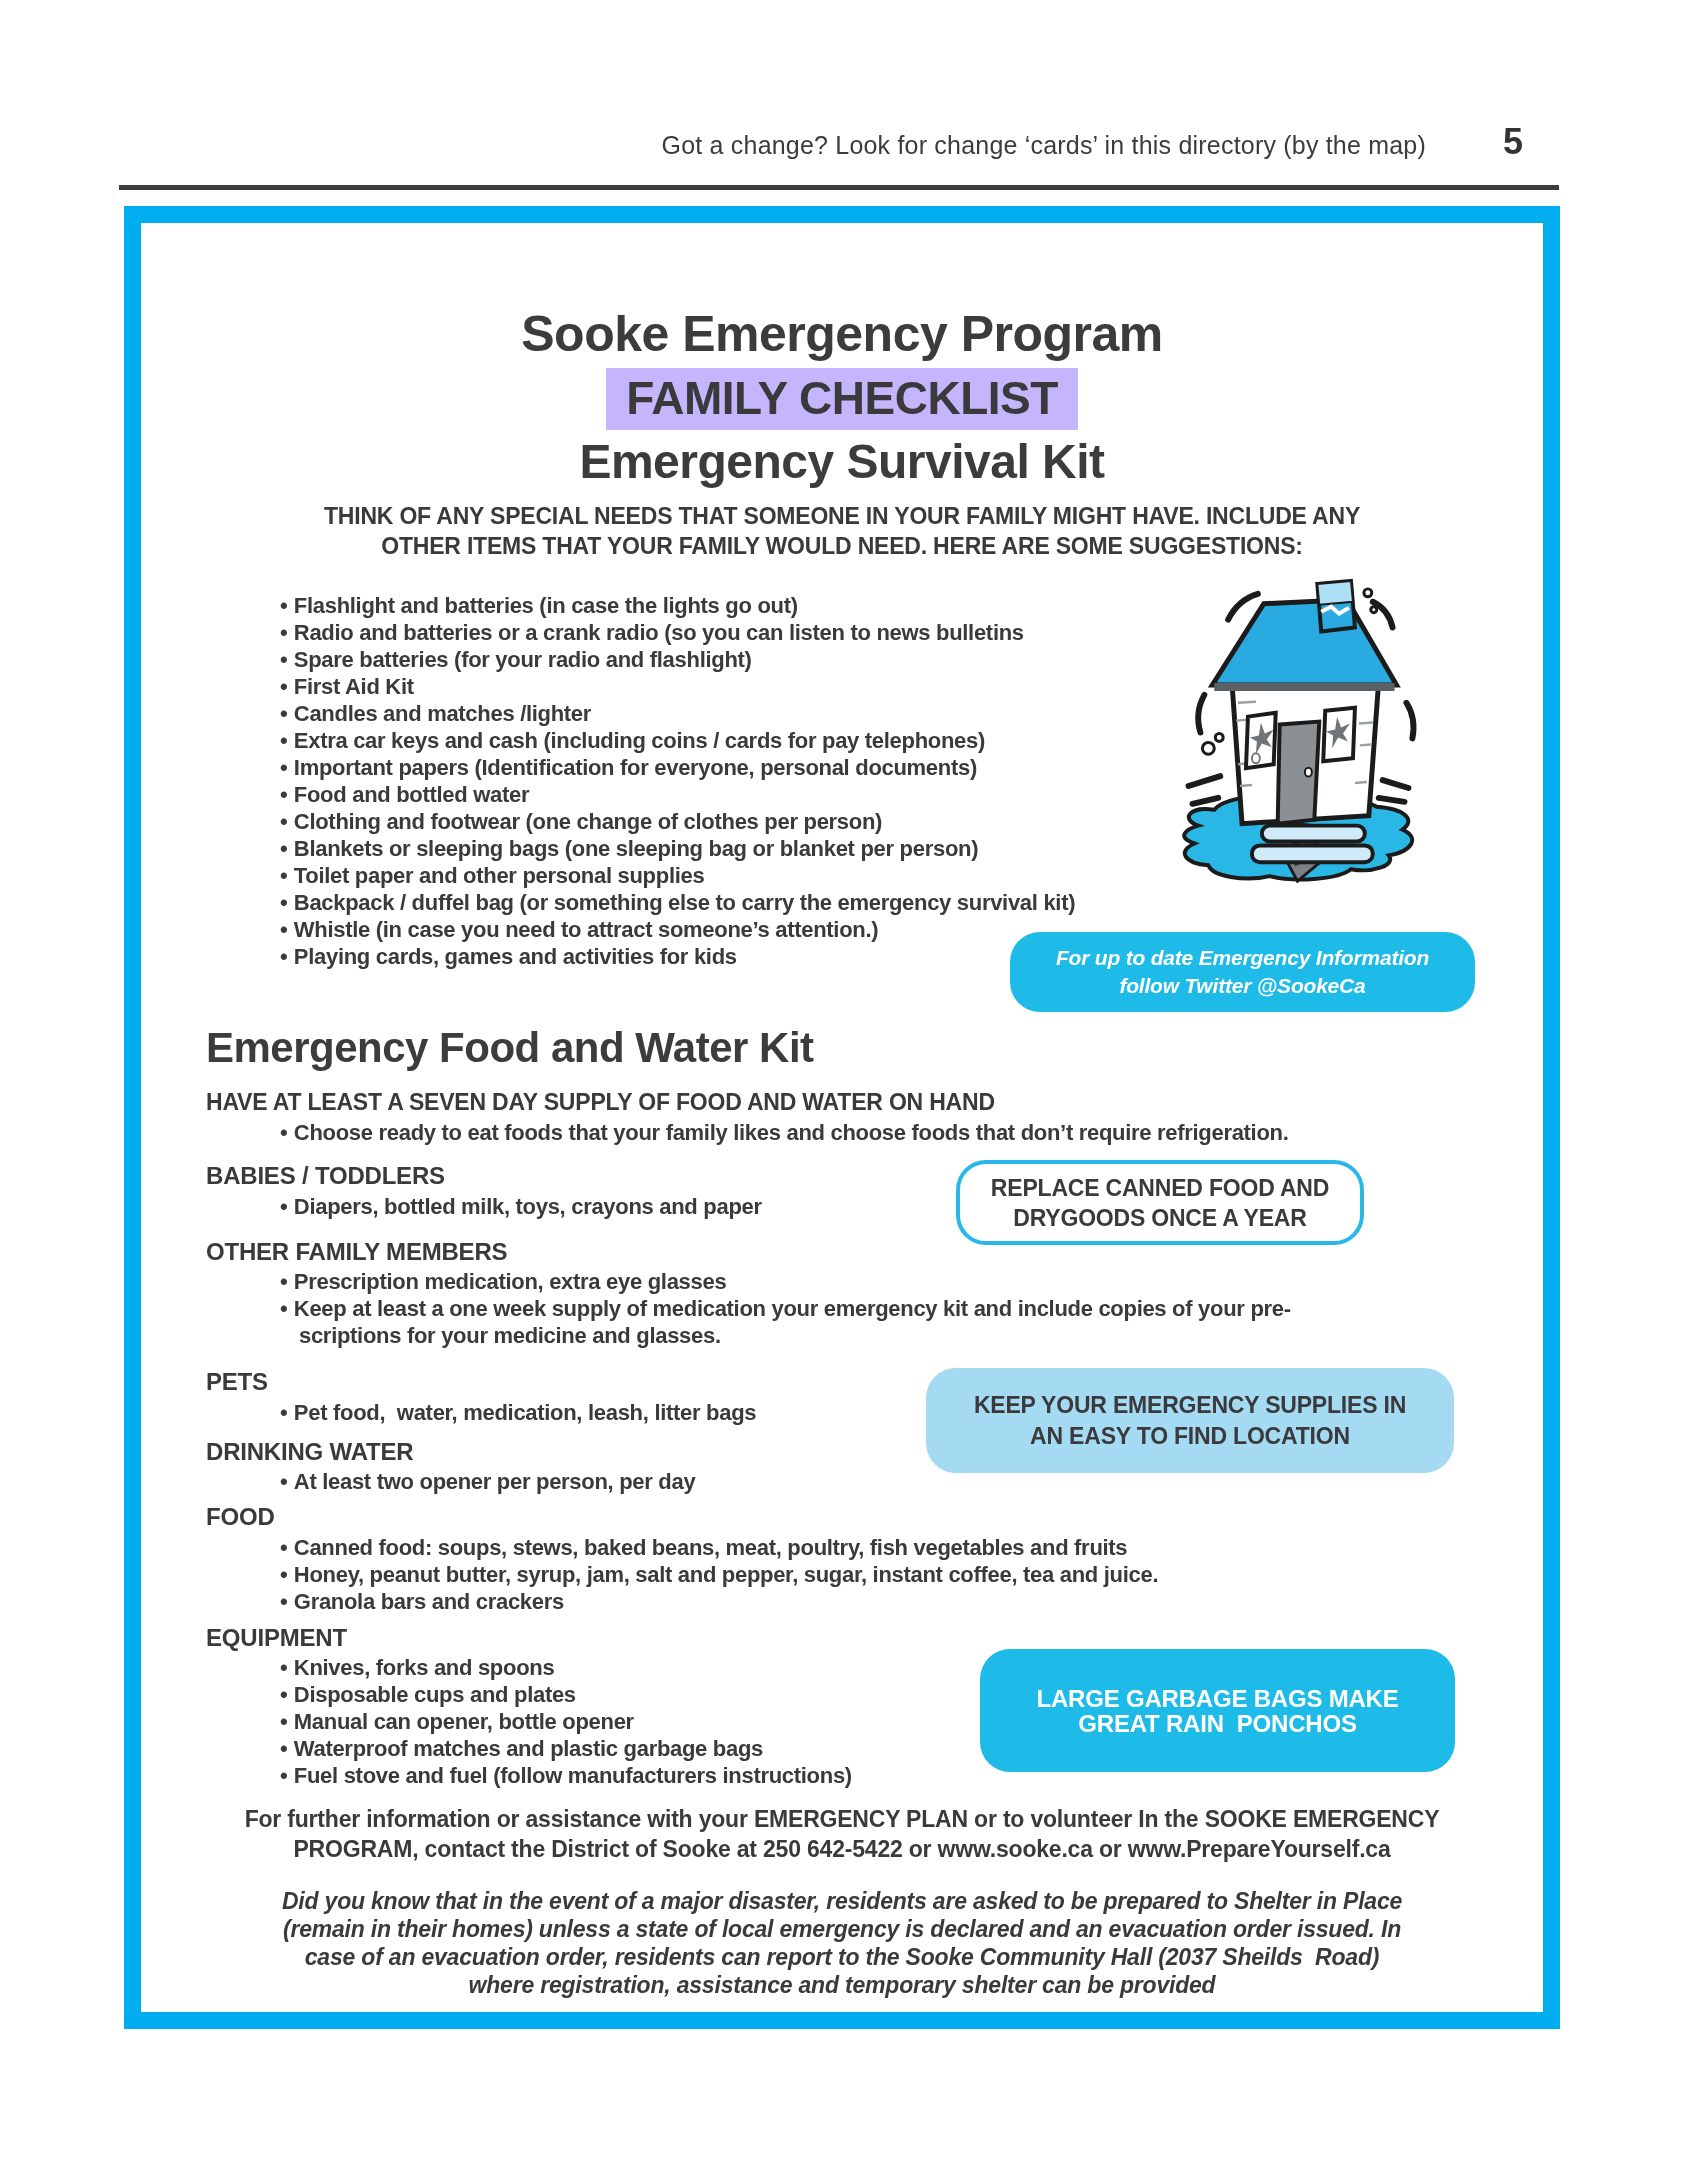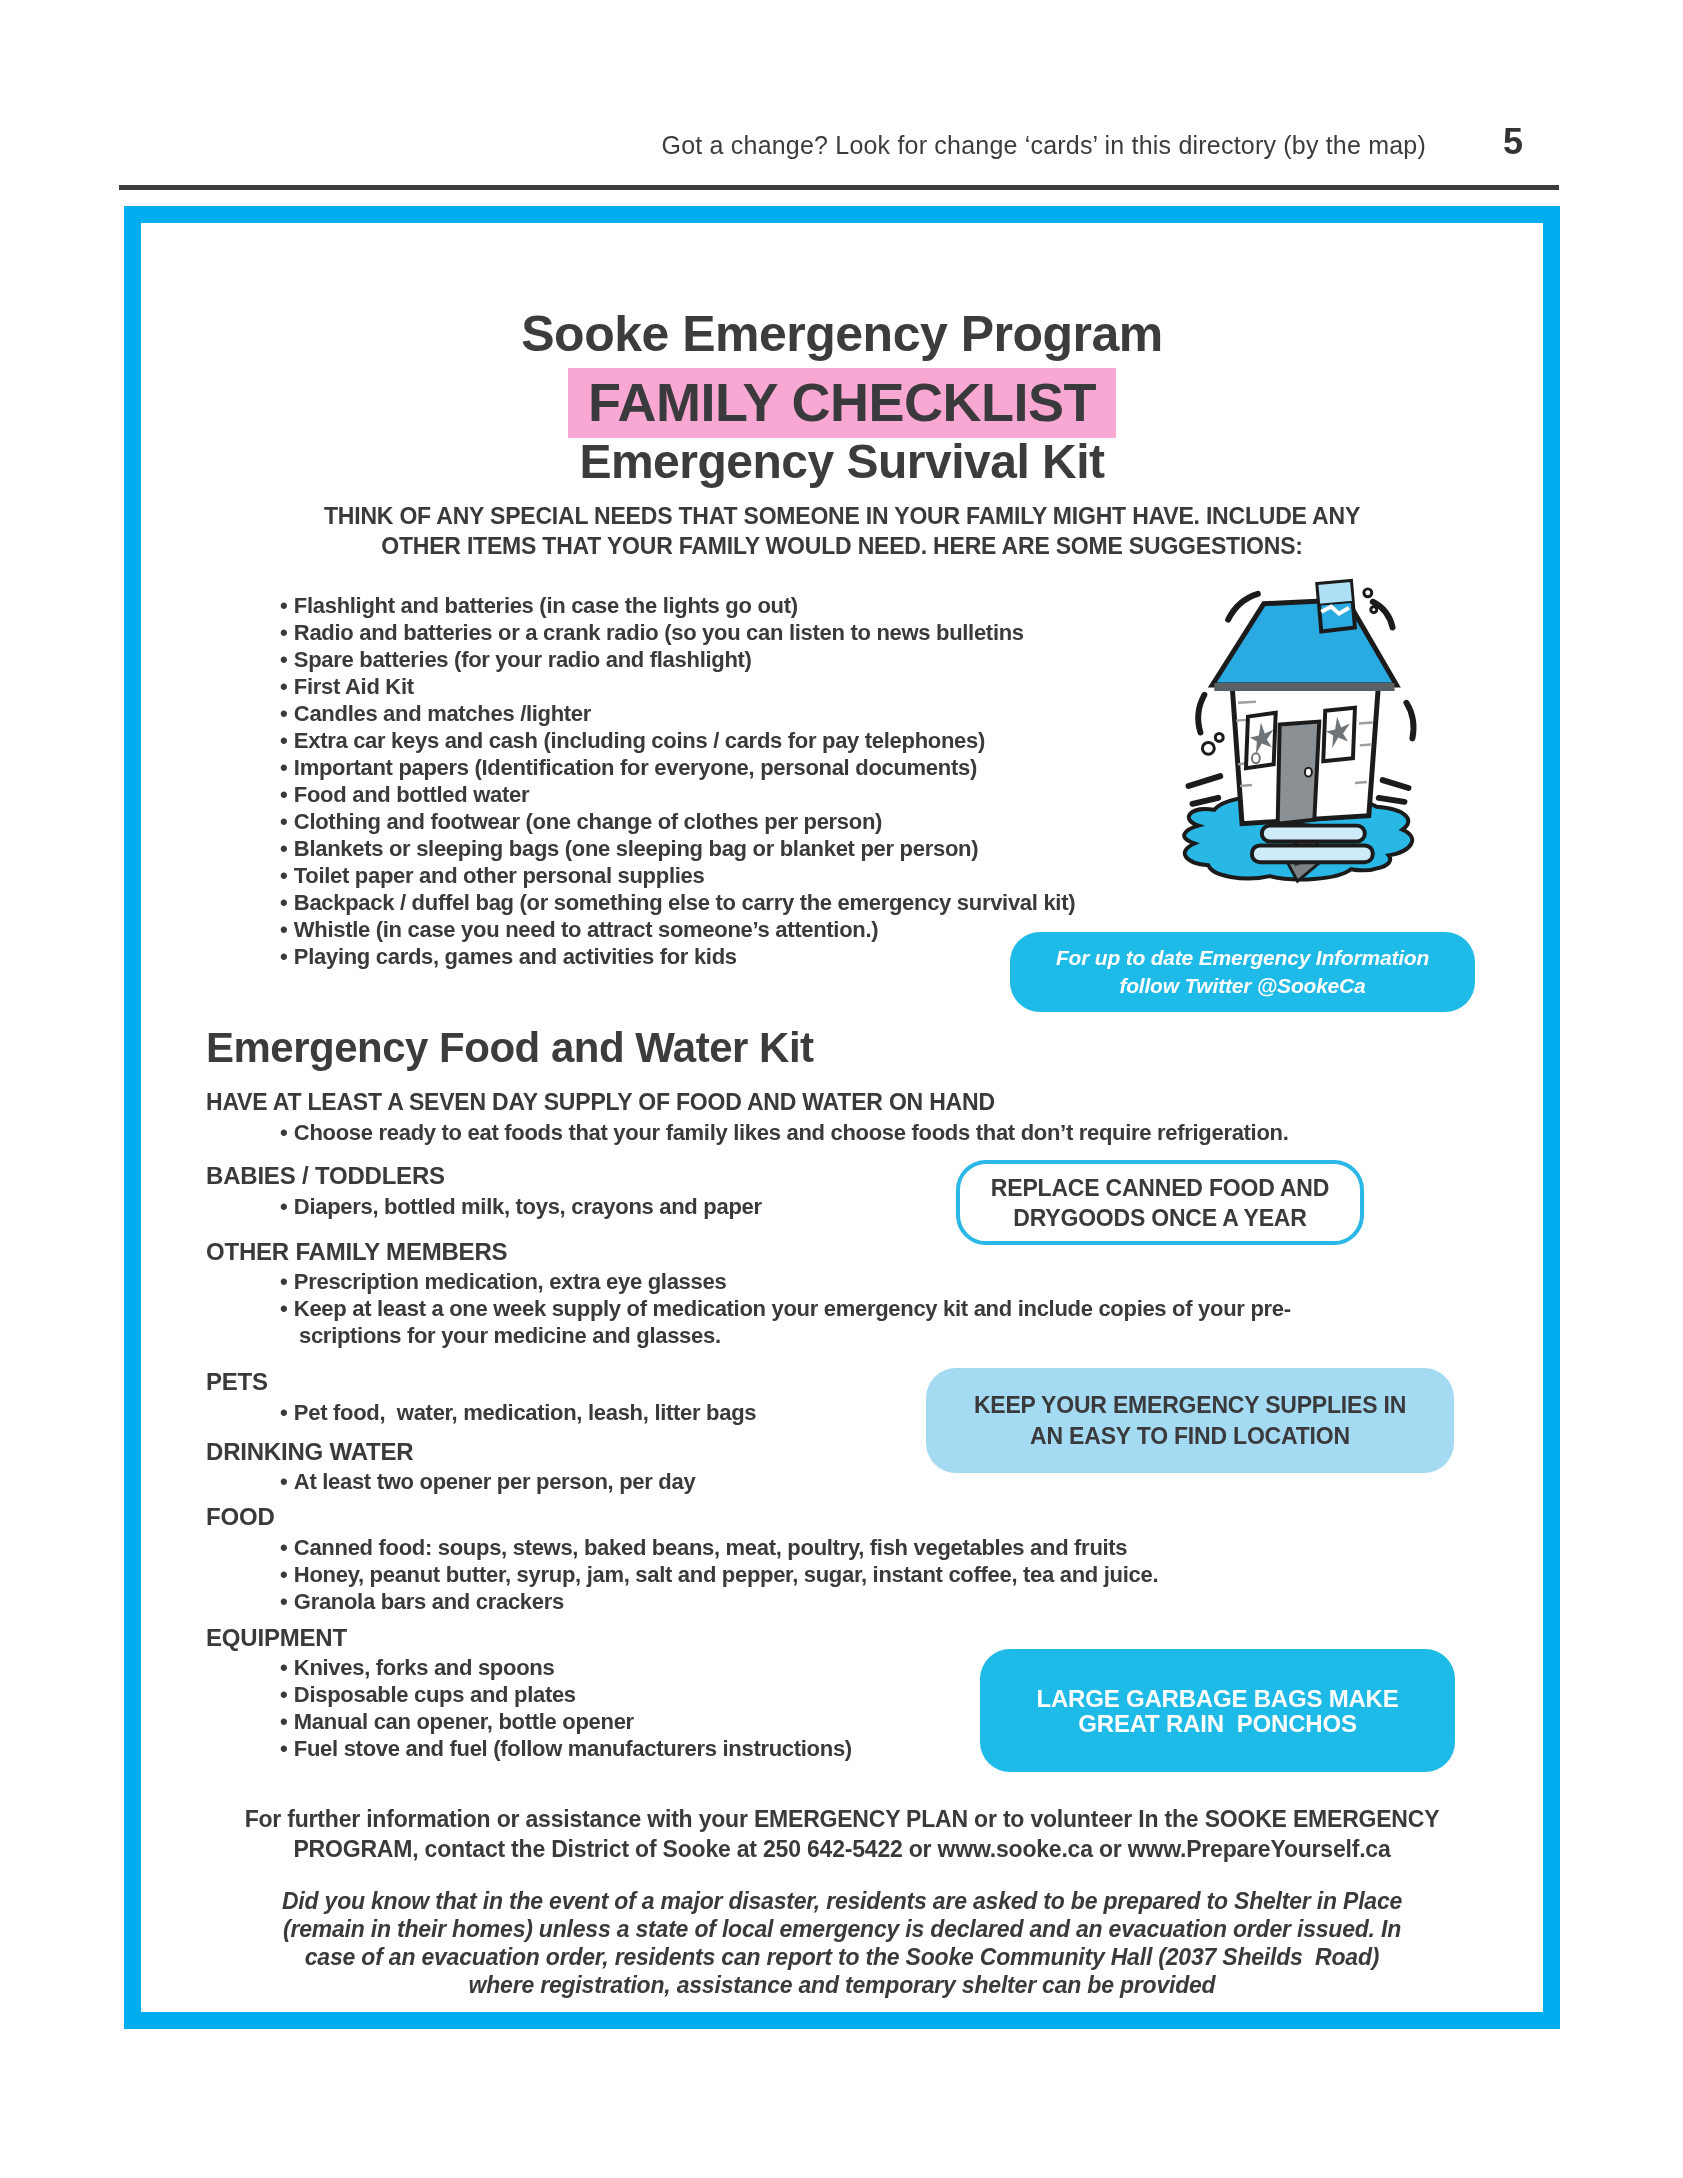--- a/index.html
+++ b/index.html
@@ -20,21 +20,21 @@
   
   .frame{
     position:absolute;left:124px;top:206px;width:1436px;height:1823px;
     box-sizing:border-box;border:17px solid #00AEEF;background:#fff;
   }
   
   .center-band{position:absolute;left:141px;width:1402px;text-align:center;}
   .t-program{top:305px;font-size:50px;font-weight:bold;color:#3c3c3e;letter-spacing:-0.5px;}
   .t-checklist{top:368px;}
   .t-checklist .hl{
-    display:inline-block;background:#f9a8d4;color:#3a3a3c;font-size:54px;font-weight:bold;
+    display:inline-block;background:#c4b5fd;color:#3a3a3c;font-size:46px;font-weight:bold;
     padding:3px 20px 5px 20px;letter-spacing:-0.5px;
   }
   .t-kit{top:434px;font-size:48px;font-weight:bold;color:#3c3c3e;letter-spacing:-0.5px;}
   .intro{
     top:501px;font-size:23px;font-weight:bold;line-height:30px;white-space:pre-line;
     color:#3a3a3c;letter-spacing:-0.2px;
   }
   
   ul.blist{list-style:none;margin:0;padding:0;position:absolute;}
   .bullet{
@@ -207,20 +207,21 @@
     <li class="bullet">Canned food: soups, stews, baked beans, meat, poultry, fish vegetables and fruits</li>
     <li class="bullet">Honey, peanut butter, syrup, jam, salt and pepper, sugar, instant coffee, tea and juice.</li>
     <li class="bullet">Granola bars and crackers</li>
   </ul>
 
   <div class="sec-h" style="top:1624px;">EQUIPMENT</div>
   <ul class="blist" style="left:280px;top:1654px;width:653px;">
     <li class="bullet">Knives, forks and spoons</li>
     <li class="bullet">Disposable cups and plates</li>
     <li class="bullet">Manual can opener, bottle opener</li>
+    <li class="bullet">Waterproof matches and plastic garbage bags</li>
     <li class="bullet">Fuel stove and fuel (follow manufacturers instructions)</li>
   </ul>
   <div class="callout box-garbage">LARGE GARBAGE BAGS MAKE
 GREAT RAIN  PONCHOS</div>
 
   <div class="contact">For further information or assistance with your EMERGENCY PLAN or to volunteer In the SOOKE EMERGENCY
 PROGRAM, contact the District of Sooke at 250 642-5422 or www.sooke.ca or www.PrepareYourself.ca</div>
   <div class="shelter">Did you know that in the event of a major disaster, residents are asked to be prepared to Shelter in Place
 (remain in their homes) unless a state of local emergency is declared and an evacuation order issued. In
 case of an evacuation order, residents can report to the Sooke Community Hall (2037 Sheilds  Road)

